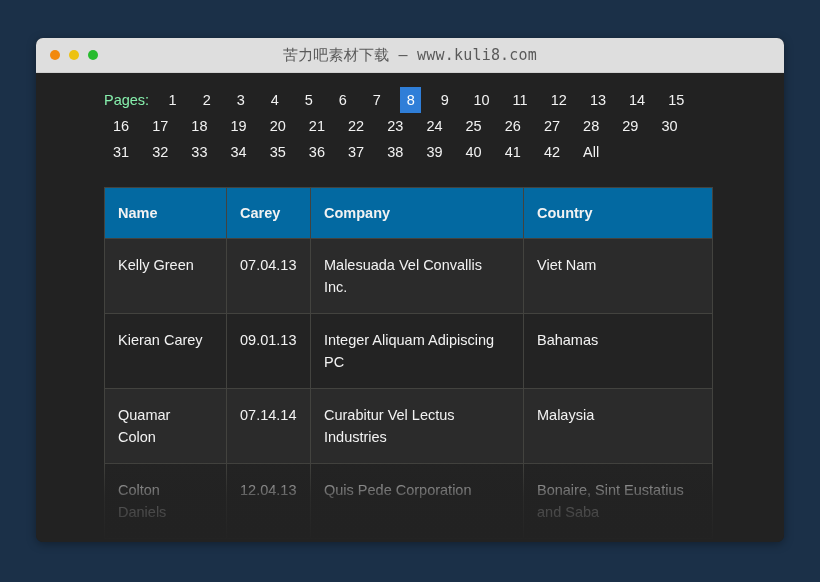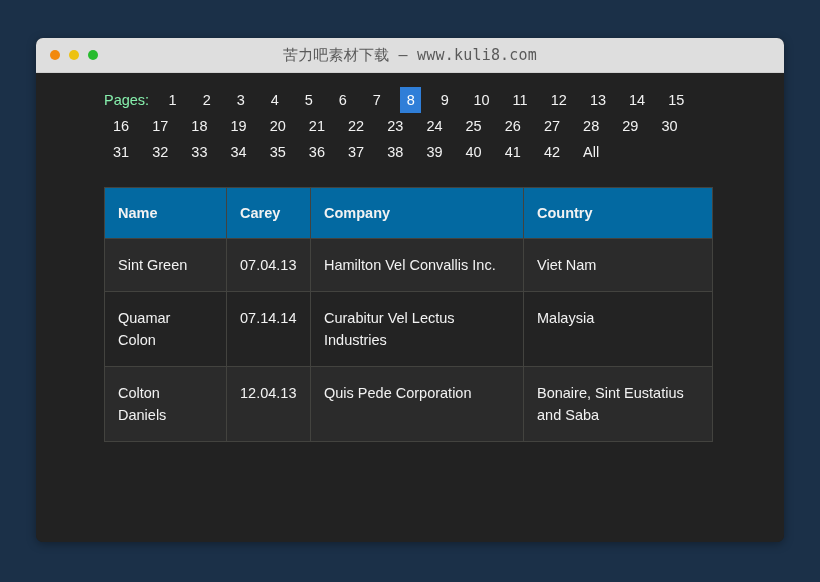--- a/index.html
+++ b/index.html
@@ -178,24 +178,30 @@
         <thead>
           <tr>
             <th>Name</th>
             <th>Carey</th>
             <th>Company</th>
             <th>Country</th>
           </tr>
         </thead>
         <tbody id="table-body">
             <tr>
-              <td>Sint Green</td>
+              <td>Kelly Green</td>
               <td>07.04.13</td>
-              <td>Hamilton Vel Convallis Inc.</td>
+              <td>Malesuada Vel Convallis Inc.</td>
               <td>Viet Nam</td>
+            </tr>
+            <tr>
+              <td>Kieran Carey</td>
+              <td>09.01.13</td>
+              <td>Integer Aliquam Adipiscing PC</td>
+              <td>Bahamas</td>
             </tr>
             <tr>
               <td>Quamar Colon</td>
               <td>07.14.14</td>
               <td>Curabitur Vel Lectus Industries</td>
               <td>Malaysia</td>
             </tr>
             <tr>
               <td>Colton Daniels</td>
               <td>12.04.13</td>

